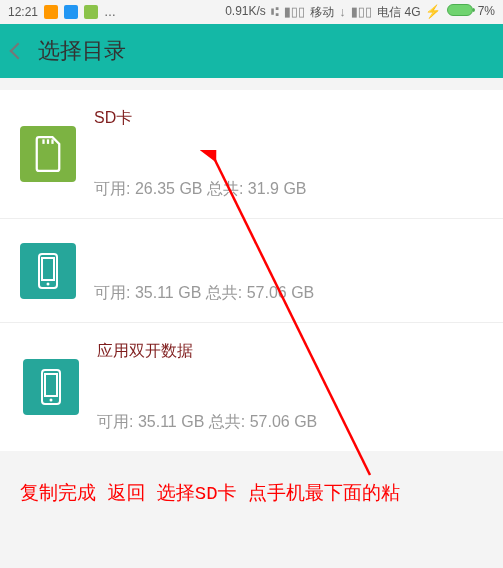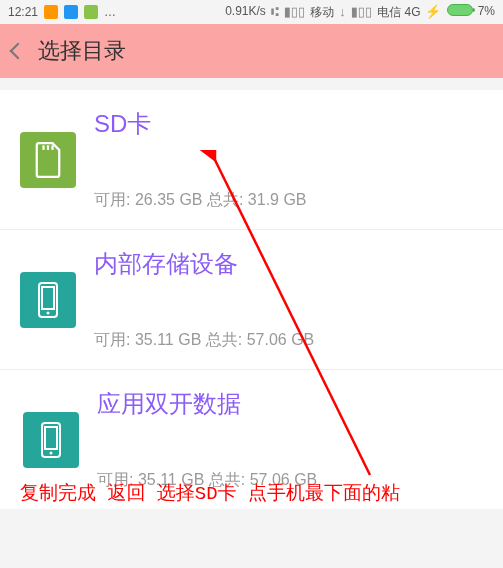--- a/index.html
+++ b/index.html
@@ -30,21 +30,21 @@
   .battery {
     width: 26px; height: 12px; border: 1px solid #4caf50;
     border-radius: 6px; position: relative; background: linear-gradient(to right,#6fd36f 0%,#6fd36f 100%);
   }
   .battery::after {
     content: ""; position: absolute; right: -3px; top: 3px;
     width: 2px; height: 4px; background: #4caf50; border-radius: 0 2px 2px 0;
   }
   .header {
     height: 54px;
-    background: #fca5a5;
+    background: #14b8a6;
     display: flex;
     align-items: center;
     padding: 0 12px;
     gap: 14px;
   }
   .back-chevron {
     width: 12px; height: 12px;
     border-left: 2px solid #777;
     border-bottom: 2px solid #777;
     transform: rotate(45deg);
@@ -70,21 +70,21 @@
     width: 56px; height: 56px;
     border-radius: 4px;
     display: flex; align-items: center; justify-content: center;
     flex-shrink: 0;
   }
   .icon-sd { background: #7cb342; }
   .icon-internal { background: #26a69a; }
   .icon-app { background: #26a69a; }
   .storage-icon svg { width: 28px; height: 36px; }
   .item-text { display: flex; flex-direction: column; gap: 4px; }
-  .item-title { font-size: 24px; color: #8b5cf6; }
+  .item-title { font-size: 16px; color: #7f1d1d; }
   .item-sub { font-size: 16px; color: #999; margin-top: 46px; }
   .annotation-arrow {
     position: absolute;
     pointer-events: none;
     top: 150px;
     left: 200px;
   }
   .annotation-text {
     position: absolute;
     left: 20px;
@@ -145,21 +145,20 @@
 
   <div class="list-item">
     <div class="storage-icon icon-internal">
       <svg viewBox="0 0 24 36">
           <rect x="3" y="1" width="18" height="34" rx="3" fill="none" stroke="#fff" stroke-width="2"></rect>
           <rect x="6" y="5" width="12" height="22" fill="none" stroke="#fff" stroke-width="2"></rect>
           <circle cx="12" cy="31" r="1.5" fill="#fff"></circle>
         </svg>
     </div>
     <div class="item-text">
-      <div class="item-title">内部存储设备</div>
       <div class="item-sub">可用: 35.11 GB 总共: 57.06 GB</div>
     </div>
   </div>
 
   <div class="list-item">
     <div class="storage-icon icon-app">
       <svg viewBox="0 0 24 36">
           <rect x="3" y="1" width="18" height="34" rx="3" fill="none" stroke="#fff" stroke-width="2"></rect>
           <rect x="6" y="5" width="12" height="22" fill="none" stroke="#fff" stroke-width="2"></rect>
           <circle cx="12" cy="31" r="1.5" fill="#fff"></circle>

